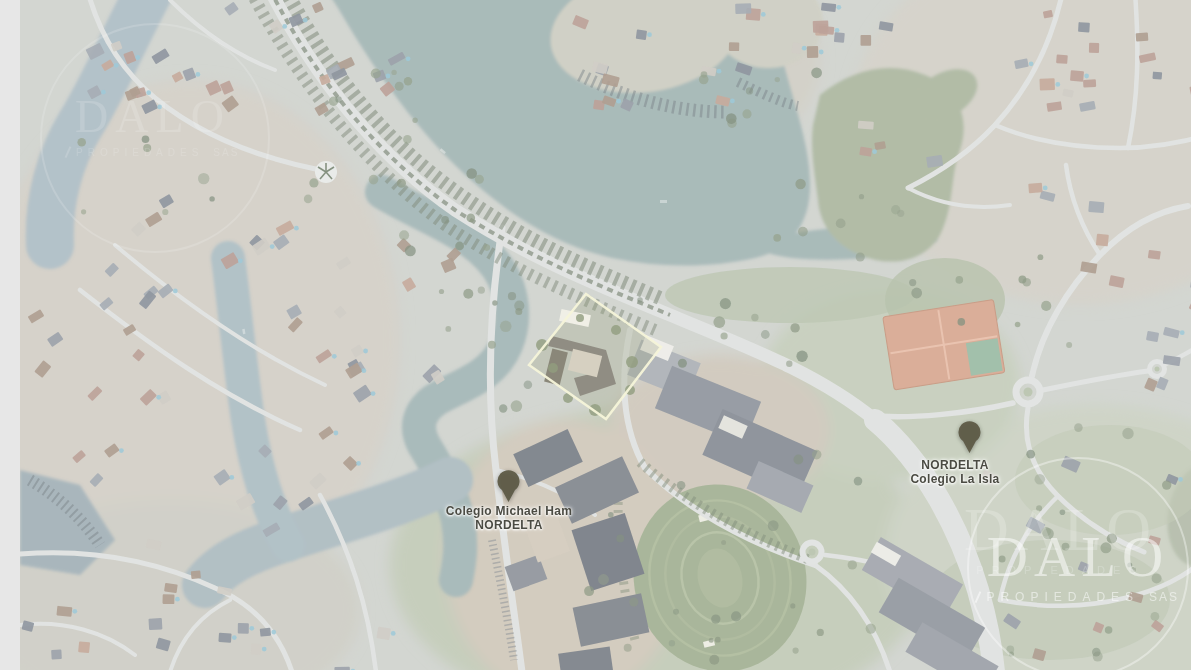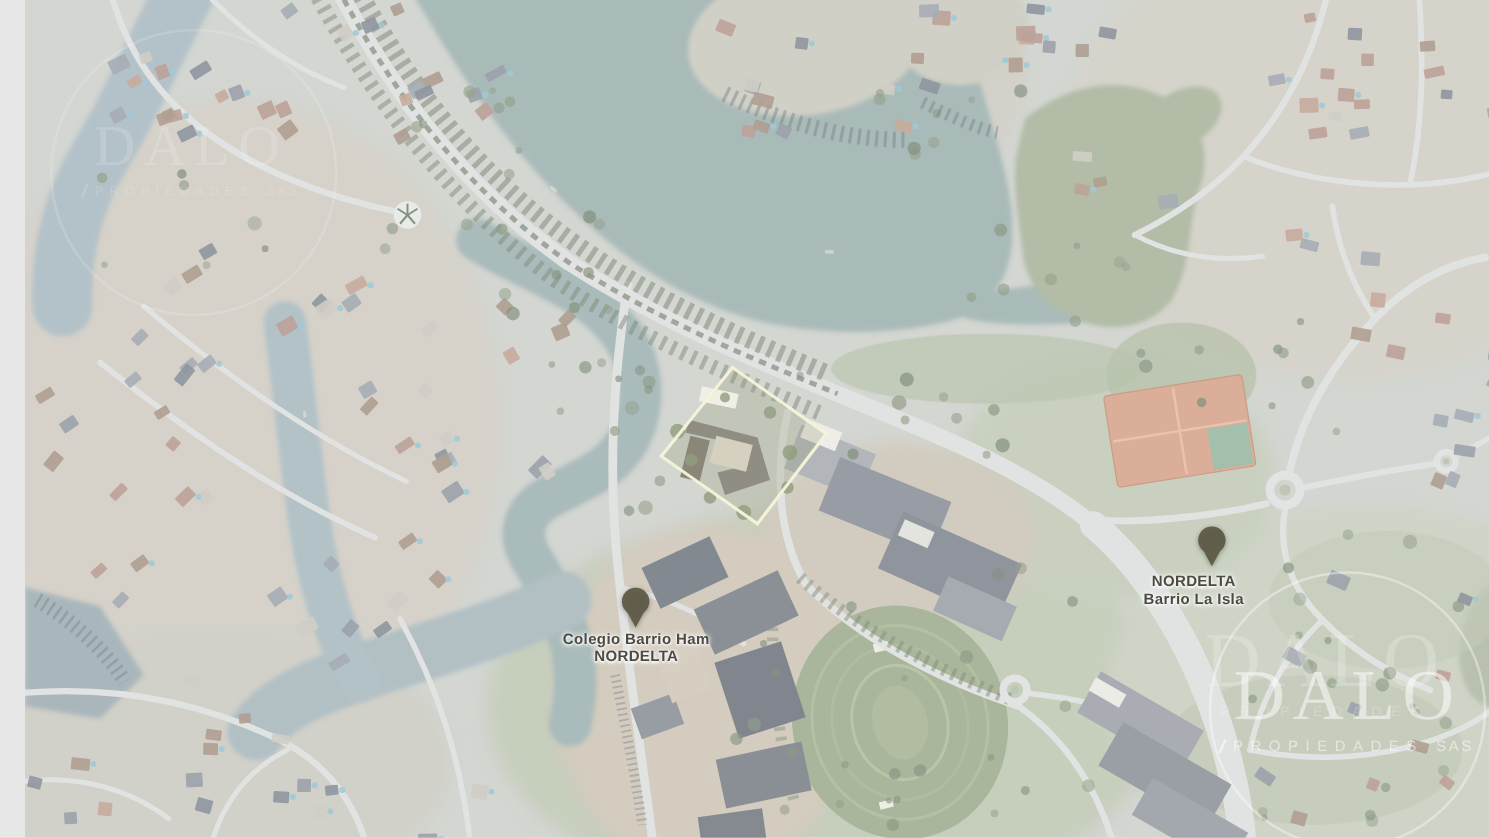--- a/index.html
+++ b/index.html
@@ -588,27 +588,27 @@
     <div class="wm-sub"><span class="slash"></span><span>PROPIEDADES</span><span class="sfx">SAS</span></div>
   </div>
 
 
   <div class="mini-pin pin-colegio">
     <svg width="27" height="35" viewBox="0 0 27 35">
       <path d="M7,21 A11,11 0 1 1 20,21 L13.5,33 Z" fill="#5e5b47" opacity="0.95"></path>
     </svg>
   </div>
   <div class="map-label label-colegio">
-    <div>Colegio Barrio Ham</div>
+    <div>Colegio Michael Ham</div>
     <div>NORDELTA</div>
   </div>
 
   <div class="mini-pin pin-barrio">
     <svg width="27" height="35" viewBox="0 0 27 35">
       <path d="M7,21 A11,11 0 1 1 20,21 L13.5,33 Z" fill="#5e5b47" opacity="0.95"></path>
     </svg>
   </div>
   <div class="map-label label-barrio">
     <div>NORDELTA</div>
-    <div>Barrio La Isla</div>
+    <div>Colegio La Isla</div>
   </div>
 
 </div>
 
 </body></html>

